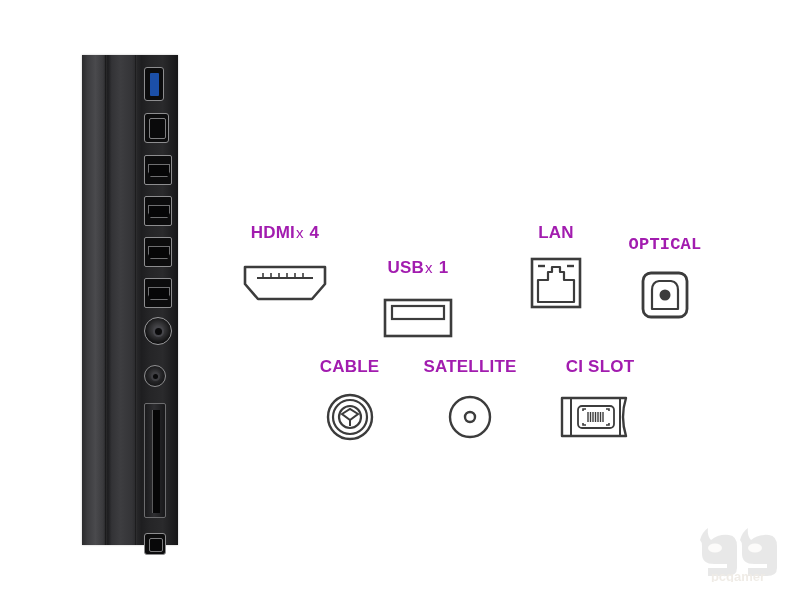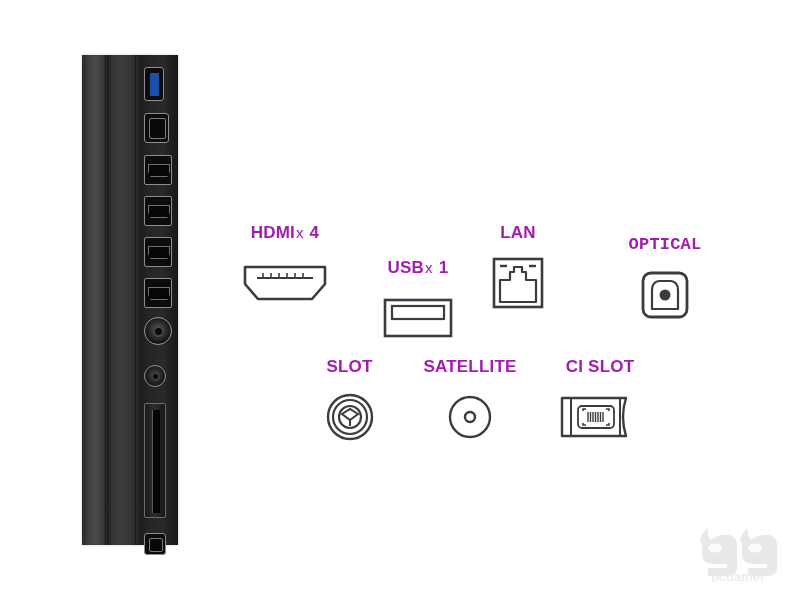--- a/index.html
+++ b/index.html
@@ -300,21 +300,21 @@
   <div class="legend-item" style="left:325px; top:224px; width:186px;margin-top:35px;">
     <div class="legend-label"><span>USB</span><span class="count-x">x</span> <span>1</span></div>
     <div class="legend-icon">
       <svg width="72" height="44" viewBox="0 0 72 44" aria-hidden="true">
         <rect x="3" y="4" width="66" height="36" fill="none" stroke="#3c3c3c" stroke-width="2.6"></rect>
         <rect x="10" y="10" width="52" height="13" fill="none" stroke="#3c3c3c" stroke-width="2.2"></rect>
       </svg>
     </div>
   </div>
 
-  <div class="legend-item" style="left:448px; top:224px; width:140px;">
+  <div class="legend-item" style="left:486px; top:224px; width:140px;">
     <div class="legend-label"><span>LAN</span></div>
     <div class="legend-icon">
       <svg width="54" height="54" viewBox="0 0 54 54" aria-hidden="true">
         <rect x="3" y="3" width="48" height="48" fill="none" stroke="#3c3c3c" stroke-width="2.6"></rect>
         <path d="M9 46 V24 H19 V16 H23 V11 H31 V16 H35 V24 H45 V46 Z" fill="none" stroke="#3c3c3c" stroke-width="2.2" stroke-linejoin="round"></path>
         <line x1="9" y1="10" x2="16" y2="10" stroke="#3c3c3c" stroke-width="2.4"></line>
         <line x1="38" y1="10" x2="45" y2="10" stroke="#3c3c3c" stroke-width="2.4"></line>
       </svg>
     </div>
   </div>
@@ -324,21 +324,21 @@
     <div class="legend-icon">
       <svg width="50" height="50" viewBox="0 0 50 50" aria-hidden="true">
         <rect x="3" y="3" width="44" height="44" rx="8" ry="8" fill="none" stroke="#3c3c3c" stroke-width="2.8"></rect>
         <path d="M12 39 V20 Q12 12 19 11 H31 Q38 12 38 20 V39 Z" fill="none" stroke="#3c3c3c" stroke-width="2.2" stroke-linejoin="round"></path>
         <circle cx="25" cy="25" r="5.5" fill="#3c3c3c"></circle>
       </svg>
     </div>
   </div>
 
   <div class="legend-item" style="left:282px; top:358px; width:135px;">
-    <div class="legend-label"><span>SLOT</span></div>
+    <div class="legend-label"><span>CABLE</span></div>
     <div class="legend-icon">
       <svg width="50" height="50" viewBox="0 0 50 50" aria-hidden="true">
         <circle cx="25" cy="25" r="22" fill="none" stroke="#3c3c3c" stroke-width="2.4"></circle>
         <circle cx="25" cy="25" r="17" fill="none" stroke="#3c3c3c" stroke-width="2.2"></circle>
         <circle cx="25" cy="25" r="11" fill="none" stroke="#3c3c3c" stroke-width="2.2"></circle>
         <path d="M17 22 L25 17 L33 22 L25 28 Z" fill="none" stroke="#3c3c3c" stroke-width="2"></path>
         <line x1="25" y1="28" x2="25" y2="34" stroke="#3c3c3c" stroke-width="2"></line>
       </svg>
     </div>
   </div>

